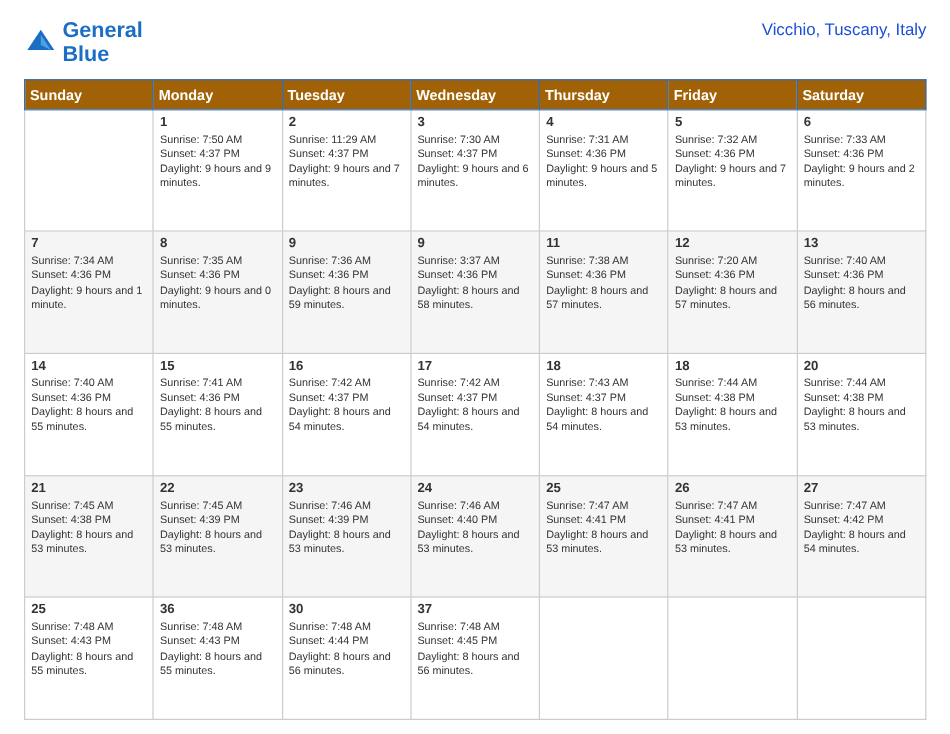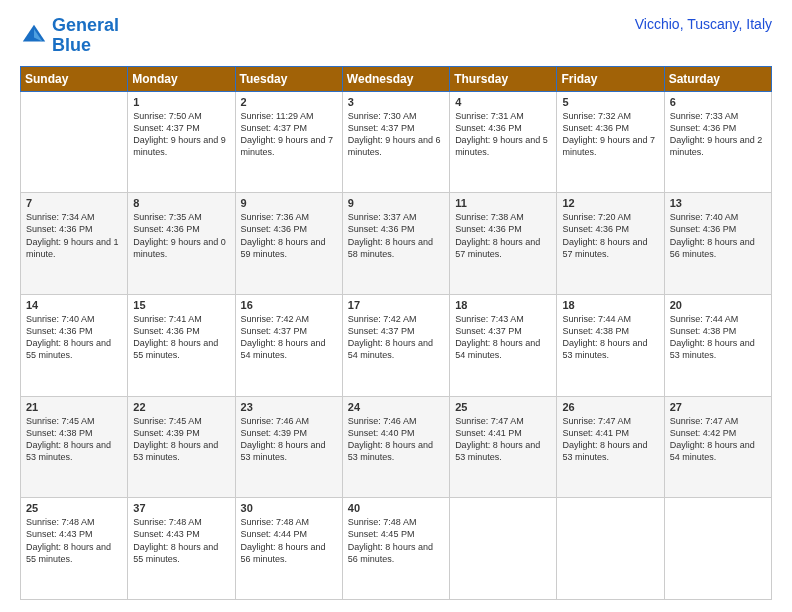--- a/index.html
+++ b/index.html
@@ -362,37 +362,37 @@
         <tr>
           <td>
           <span class="day-number">25</span>
           <div class="day-info">
             <div>Sunrise: 7:48 AM</div>
             <div>Sunset: 4:43 PM</div>
             <div>Daylight: 8 hours and 55 minutes.</div>
           </div>
         </td>
           <td>
-          <span class="day-number">37</span>
+          <span class="day-number">36</span>
           <div class="day-info">
             <div>Sunrise: 7:48 AM</div>
             <div>Sunset: 4:43 PM</div>
             <div>Daylight: 8 hours and 55 minutes.</div>
           </div>
         </td>
           <td>
           <span class="day-number">30</span>
           <div class="day-info">
             <div>Sunrise: 7:48 AM</div>
             <div>Sunset: 4:44 PM</div>
             <div>Daylight: 8 hours and 56 minutes.</div>
           </div>
         </td>
           <td>
-          <span class="day-number">40</span>
+          <span class="day-number">37</span>
           <div class="day-info">
             <div>Sunrise: 7:48 AM</div>
             <div>Sunset: 4:45 PM</div>
             <div>Daylight: 8 hours and 56 minutes.</div>
           </div>
         </td>
           <td class="empty-cell"></td>
           <td class="empty-cell"></td>
           <td class="empty-cell"></td>
         </tr>

